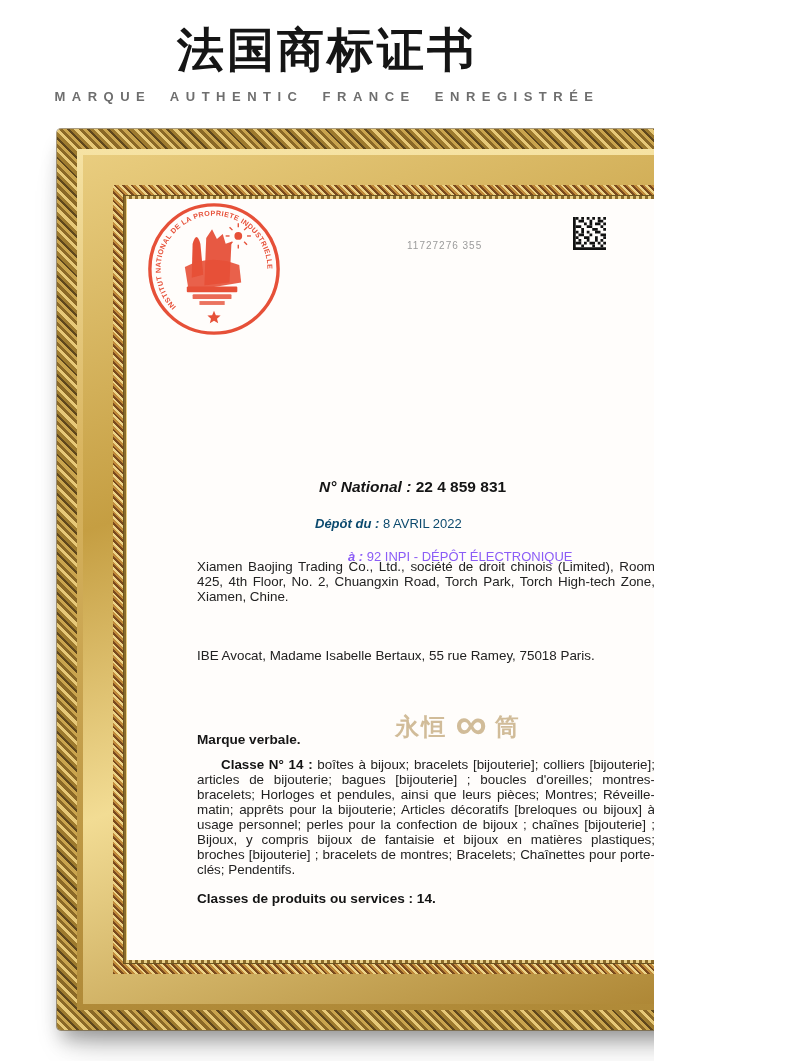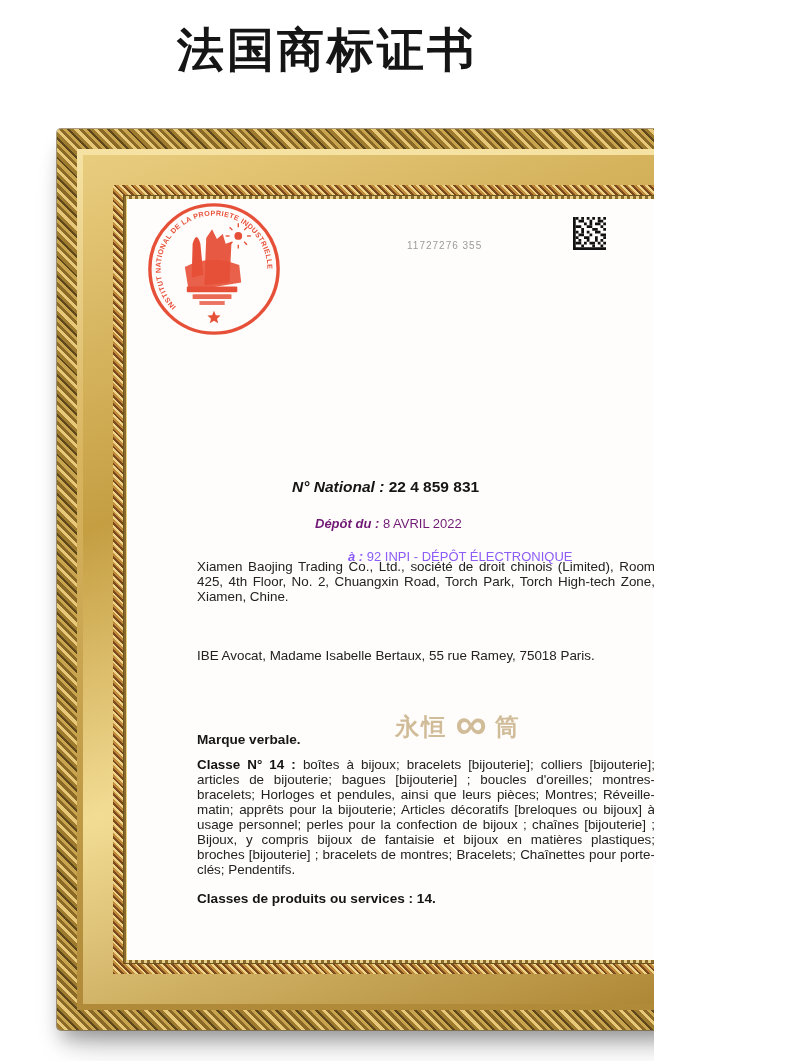--- a/index.html
+++ b/index.html
@@ -37,53 +37,54 @@
   .seal{position:absolute;left:19px;top:2px;width:136px;height:136px;opacity:.95;}
 
   .filing-no{position:absolute;left:280px;top:41px;font-size:10px;letter-spacing:1px;color:#9b9b9b;}
 
   .dmx{position:absolute;left:446px;top:18px;width:33px;height:33px;}
 
   .addr{position:absolute;left:277px;top:127px;font-size:14px;line-height:15.5px;
         letter-spacing:.2px;color:#1f1f1f;}
 
   .line-national{position:absolute;left:165px;top:279px;font-size:15.5px;color:#151515;}
-  .line-national .lbl{font-weight:700;font-style:italic;}
+  .line-national .lbl{font-weight:700;font-style:italic;margin-left:27px;}
   .line-national .val{font-weight:700;}
 
-  .line-depot{position:absolute;left:188px;top:317px;font-size:13px;color:#701a75;}
+  .line-depot{position:absolute;left:188px;top:317px;font-size:13px;color:#0c4a6e;}
   .line-place{position:absolute;left:221px;top:350px;font-size:13px;color:#8b5cf6;}
   .ital-lbl{font-weight:700;font-style:italic;}
 
   .para{font-size:13.4px;line-height:15px;text-align:justify;color:#222;}
   .applicant{position:absolute;left:70px;top:360px;width:458px;}
   .mand-lbl{position:absolute;left:70px;top:434px;font-size:13.4px;font-weight:700;color:#161616;}
   .mand-val{position:absolute;left:70px;top:449px;width:458px;}
 
   .tm-name{position:absolute;left:0;top:489px;width:100%;text-align:center;
            font-family:"Liberation Serif",serif;font-size:13.5px;color:#333;}
 
   .marque-lbl{position:absolute;left:70px;top:533px;font-size:13.6px;font-weight:700;color:#161616;}
 
   .watermark{position:absolute;left:256px;top:512px;width:150px;display:flex;align-items:center;
              justify-content:center;gap:8px;color:#c9b188;opacity:.85;pointer-events:none;}
   .wm-zh{font-size:24px;font-weight:700;letter-spacing:2px;}
   .wm-inf{font-size:44px;font-weight:700;line-height:30px;margin-top:-6px;}
 
   .classe{position:absolute;left:70px;top:558px;width:458px;}
-  .classe .lbl{font-weight:700;color:#131313;}
+  .classe .lbl{font-weight:700;color:#131313;margin-left:24px;}
 
   .classes-sum{position:absolute;left:70px;top:692px;font-size:13.6px;font-weight:700;color:#141414;}
 </style>
 </head>
 <body>
 
 <div class="page">
 
   <div class="hdr-title">法国商标证书</div>
+  <div class="hdr-subtitle">MARQUE AUTHENTIC FRANCE ENREGISTRÉE</div>
 
   <div class="frame">
    <div class="band2">
     <div class="band3">
      <div class="band4">
       <div class="band5">
 
        <div class="paper">
 
          <svg class="seal" viewBox="0 0 140 140">

